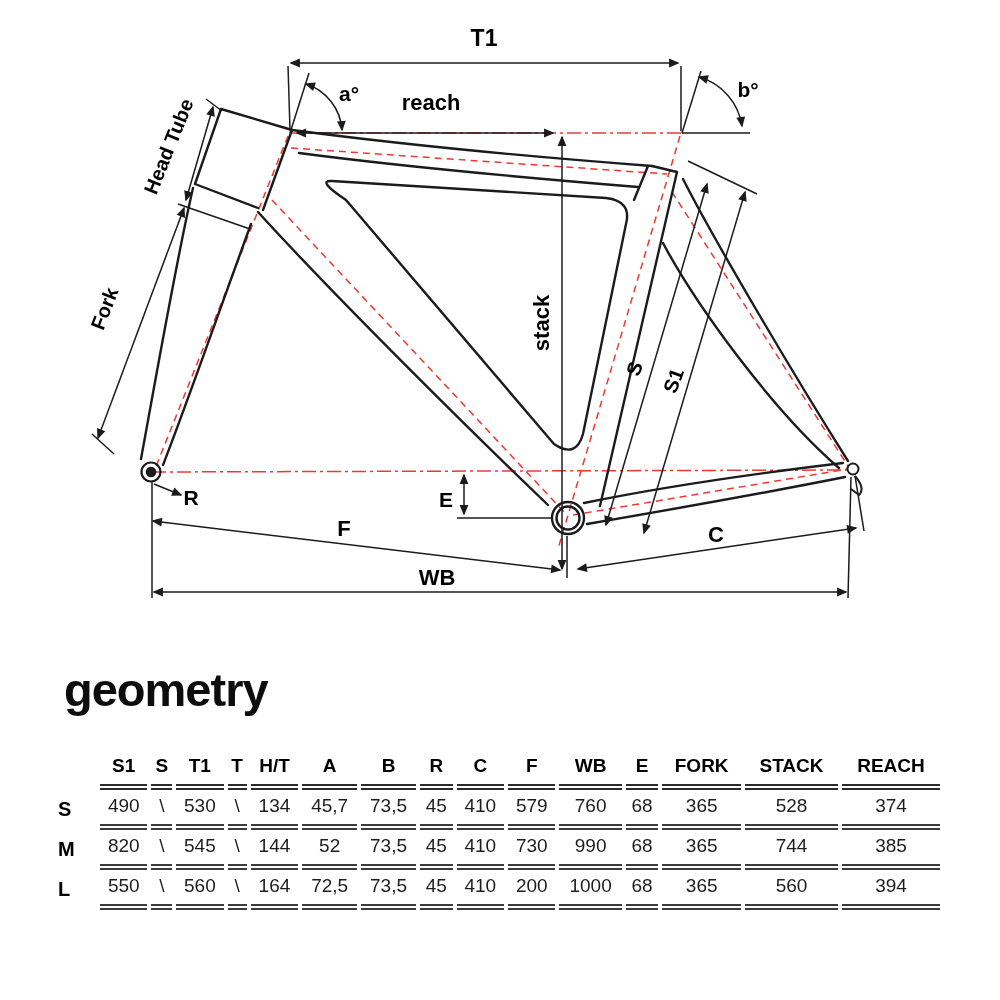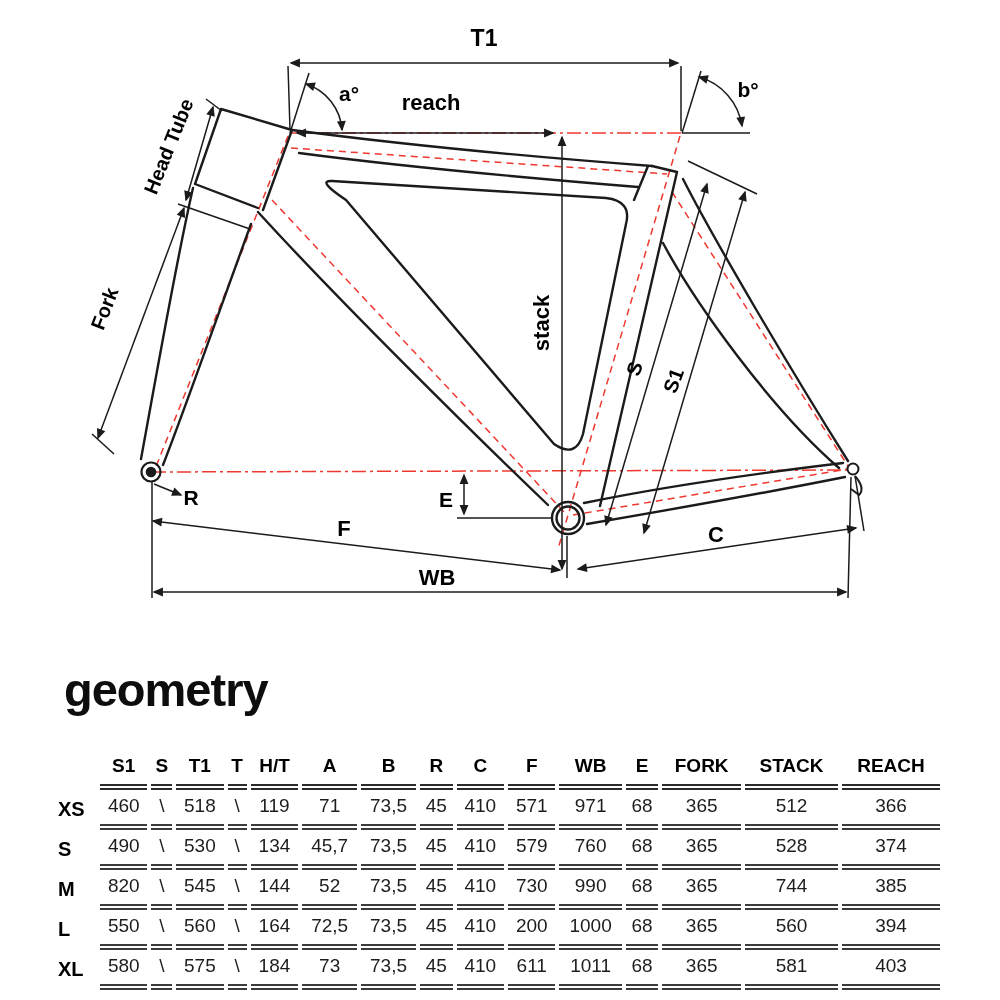--- a/index.html
+++ b/index.html
@@ -140,38 +140,20 @@
           <th>F</th>
           <th>WB</th>
           <th>E</th>
           <th>FORK</th>
           <th>STACK</th>
           <th>REACH</th>
         </tr>
     </thead>
     <tbody>
         <tr>
-          <th class="size">XS</th>
-          <td>460</td>
-          <td>\</td>
-          <td>518</td>
-          <td>\</td>
-          <td>119</td>
-          <td>71</td>
-          <td>73,5</td>
-          <td>45</td>
-          <td>410</td>
-          <td>571</td>
-          <td>971</td>
-          <td>68</td>
-          <td>365</td>
-          <td>512</td>
-          <td>366</td>
-        </tr>
-        <tr>
           <th class="size">S</th>
           <td>490</td>
           <td>\</td>
           <td>530</td>
           <td>\</td>
           <td>134</td>
           <td>45,7</td>
           <td>73,5</td>
           <td>45</td>
           <td>410</td>
@@ -211,33 +193,15 @@
           <td>73,5</td>
           <td>45</td>
           <td>410</td>
           <td>200</td>
           <td>1000</td>
           <td>68</td>
           <td>365</td>
           <td>560</td>
           <td>394</td>
         </tr>
-        <tr>
-          <th class="size">XL</th>
-          <td>580</td>
-          <td>\</td>
-          <td>575</td>
-          <td>\</td>
-          <td>184</td>
-          <td>73</td>
-          <td>73,5</td>
-          <td>45</td>
-          <td>410</td>
-          <td>611</td>
-          <td>1011</td>
-          <td>68</td>
-          <td>365</td>
-          <td>581</td>
-          <td>403</td>
-        </tr>
       </tbody>
   </table>
 </div>
 
 </body></html>

